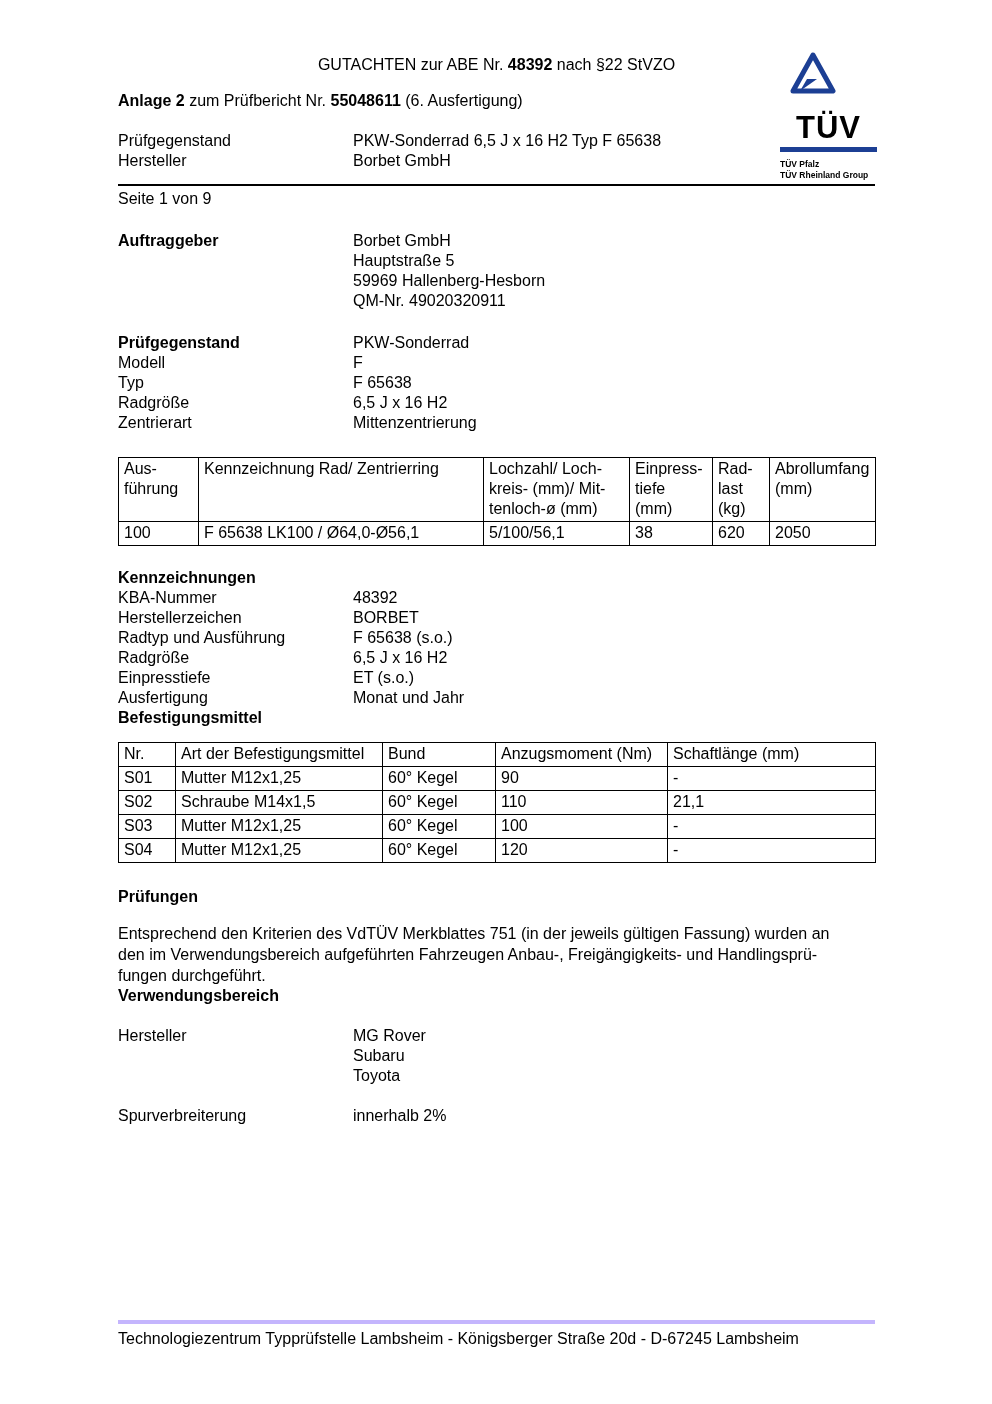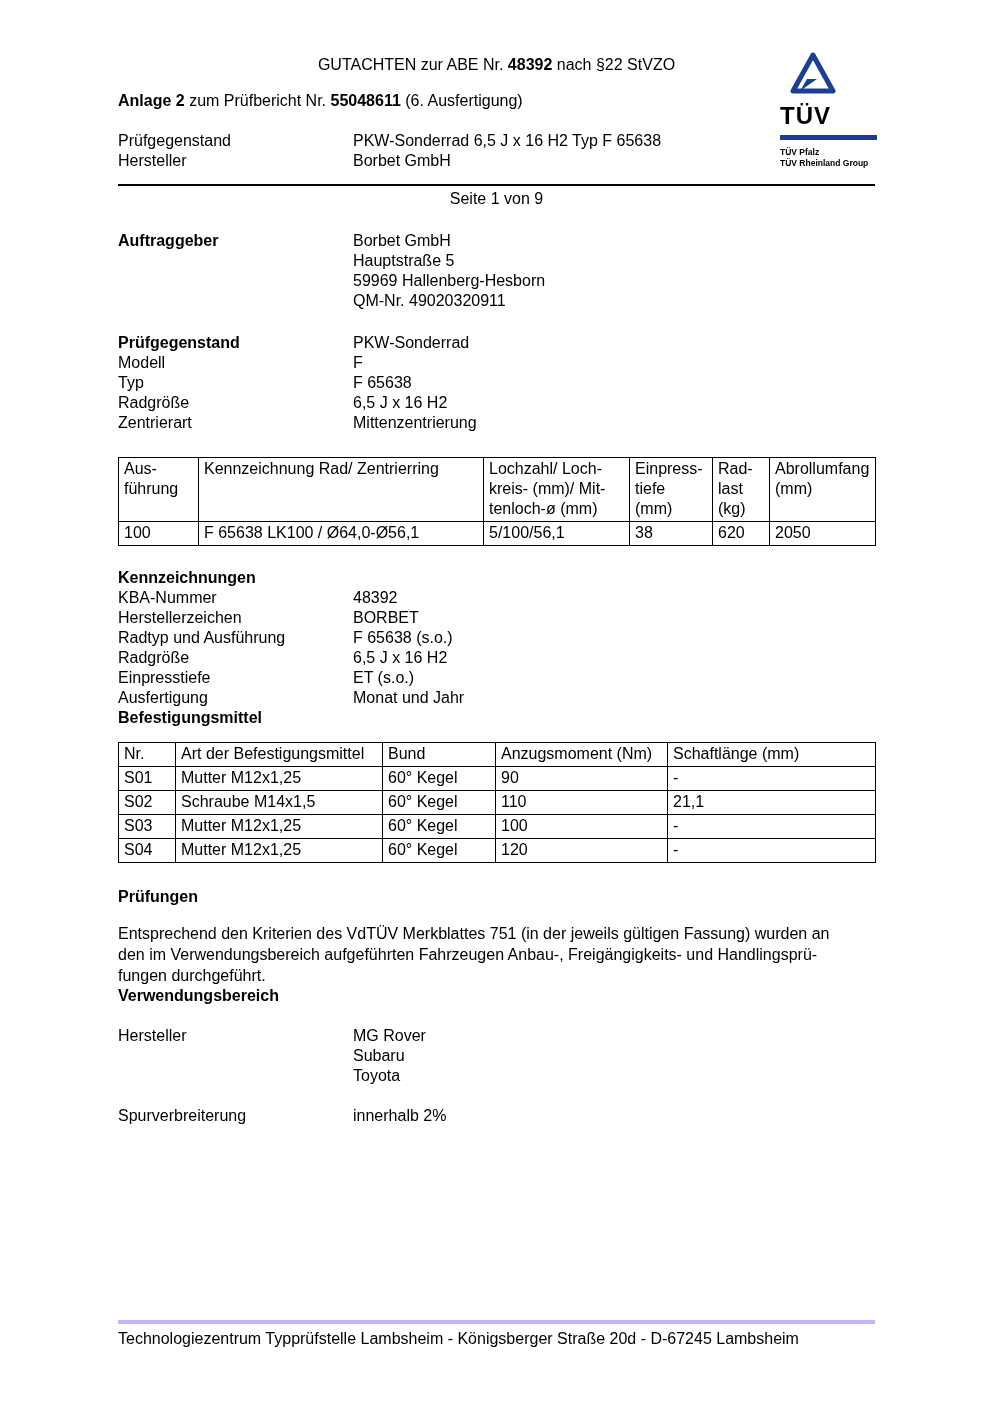--- a/index.html
+++ b/index.html
@@ -19,42 +19,42 @@
   .kv .k { width:235px; flex-shrink:0; }
   .kv .v { flex:1; }
   .pre { white-space:pre-line; }
   .mt14 { margin-top:14px; }
   .mt16 { margin-top:16px; }
   .mt20 { margin-top:20px; }
   .mt22 { margin-top:22px; }
   .mt24 { margin-top:24px; }
   .mt28 { }
   .rule { border-top:2px solid #000; margin-top:13px; }
-  .seite { text-align:center; margin-top:3px; line-height:20px; }
+  .seite { text-align:left; margin-top:3px; line-height:20px; }
   table { border-collapse:collapse; width:100%; font-size:16px; table-layout:fixed;border-radius:27px; }
   th, td {
     border:1px solid #000;
     padding:1px 5px 2px 5px;
     text-align:left;
     vertical-align:top;
     font-weight:normal;
     line-height:20px;
     white-space:pre-line;
     overflow:hidden;
   }
   .t1 col.c1{width:80px} .t1 col.c2{width:285px} .t1 col.c3{width:146px}
   .t1 col.c4{width:83px} .t1 col.c5{width:57px}  .t1 col.c6{width:106px}
   .t2 col.c1{width:57px} .t2 col.c2{width:207px} .t2 col.c3{width:113px}
   .t2 col.c4{width:172px} .t2 col.c5{width:208px}
   .heading { font-weight:bold; line-height:20px; }
   .para { line-height:21px; white-space:pre-line; }
   
   .logo { position:absolute; top:52px; right:115px; width:97px; }
   .logo-tri { margin-left:10px; }
-  .logo-word { font-weight:bold; font-size:24px; line-height:32px; letter-spacing:1px; margin-top:2px; }
+  .logo-word { font-weight:bold; font-size:31px; line-height:32px; letter-spacing:1px; margin-top:14px;text-align:center; }
   .logo-bar { height:5px; margin-top:3px; }
   .logo-small { font-size:8.5px; font-weight:bold; line-height:11px; margin-top:7px; }
   
   .footer {
     position:absolute; left:118px; width:757px; top:1320px;
     border-top:4px solid #c4b5fd;
     padding-top:5px;
     line-height:20px;
   }
 </style>

